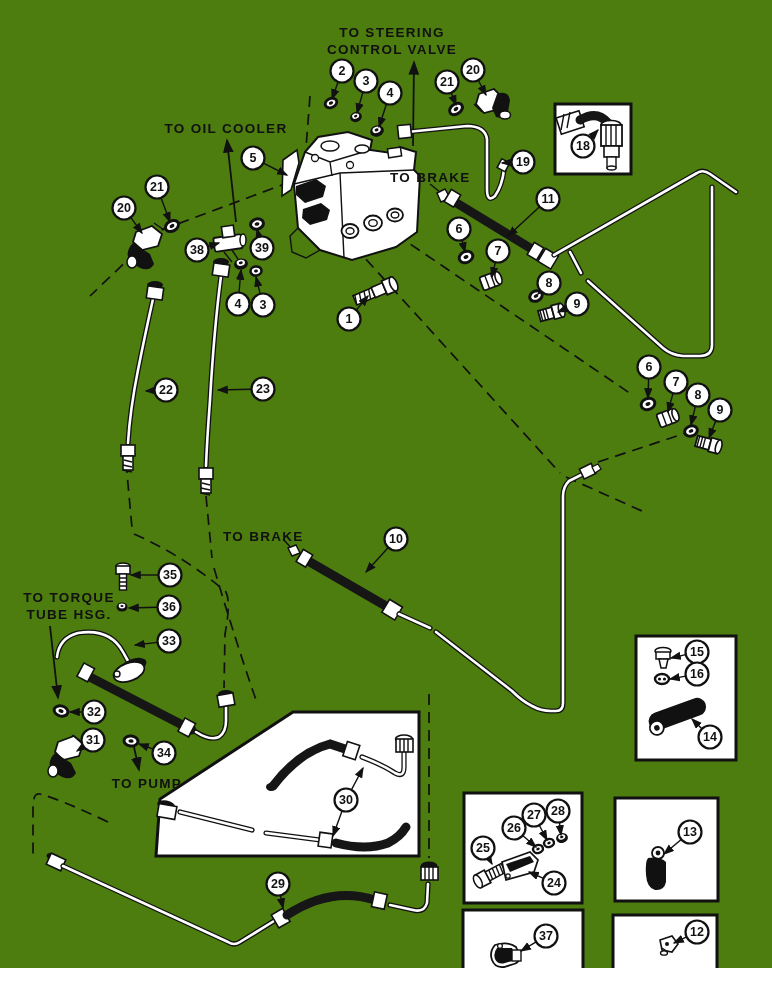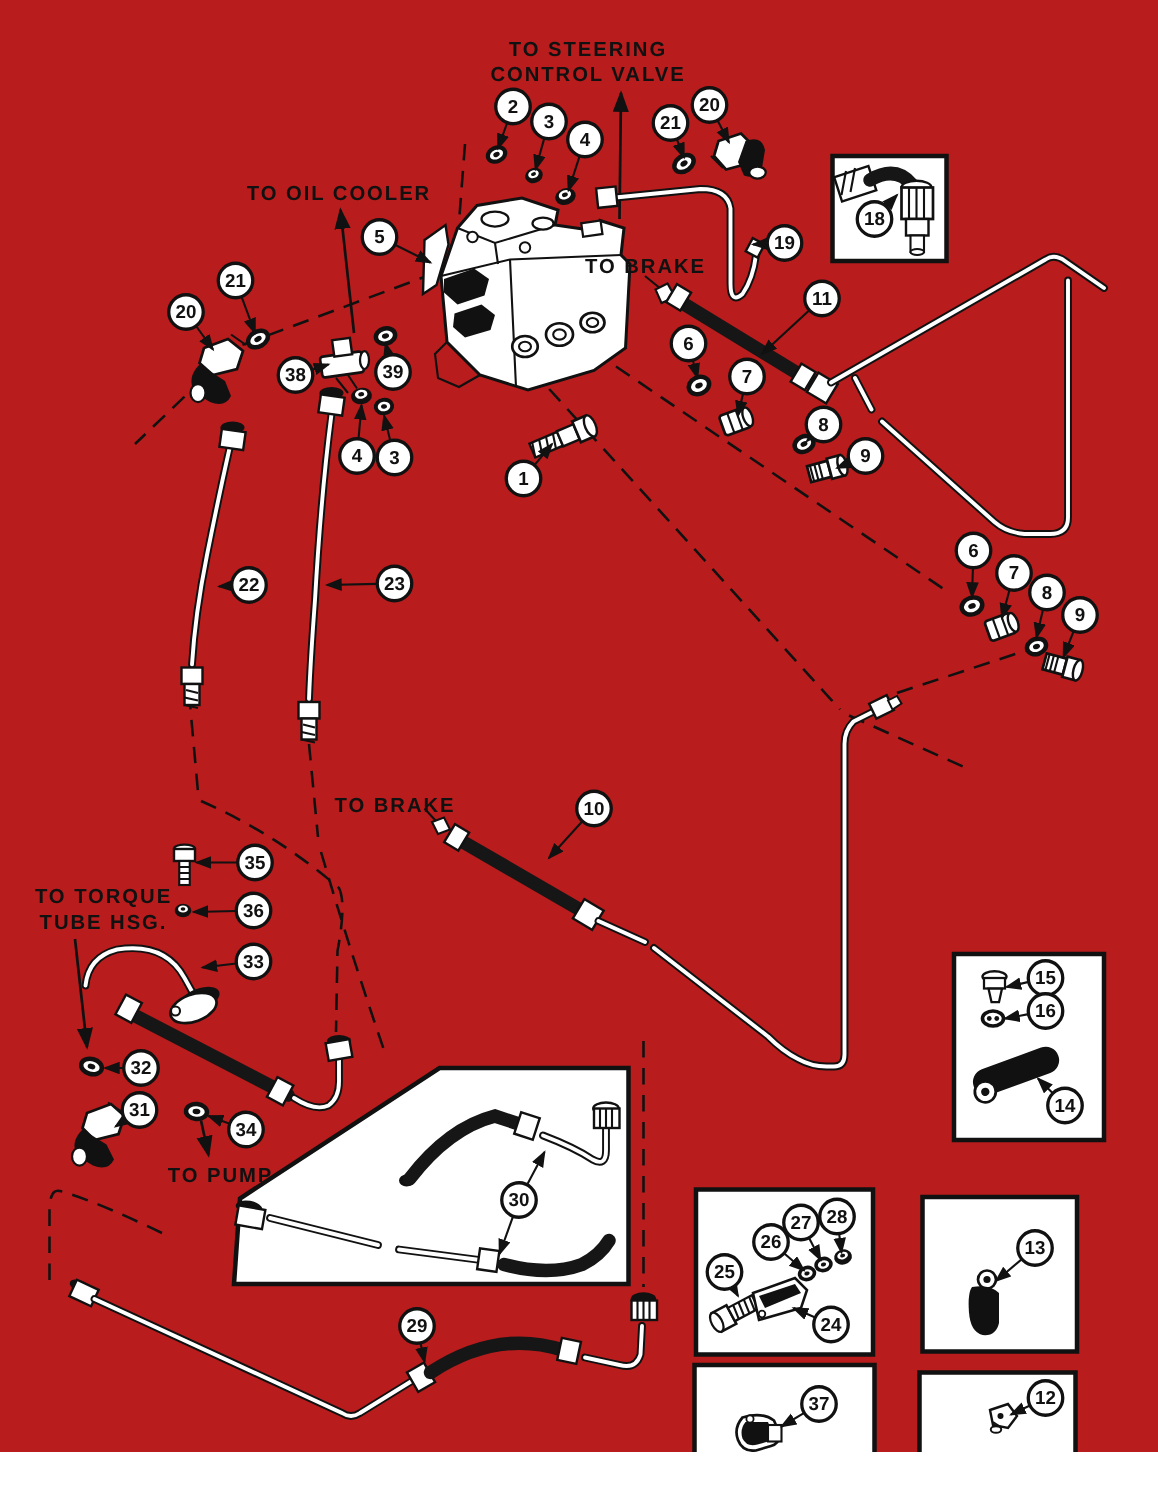--- a/index.html
+++ b/index.html
@@ -1,16 +1,16 @@
 <!DOCTYPE html>
 <html><head>
 <meta charset="utf-8">
 <style>
   html,body{margin:0;padding:0;background:#fff;}
-  .stage{position:relative;width:772px;height:968px;background:#b91c1c;overflow:hidden;}
+  .stage{position:relative;width:772px;height:968px;background:#4d7c0f;overflow:hidden;}
   .lbl{font:bold 13.5px "Liberation Sans",sans-serif;letter-spacing:1.3px;fill:#111;}
   .co-circle{fill:#fff;stroke:#111;stroke-width:2.2;}
   .co-num{font:bold 12.5px "Liberation Sans",sans-serif;fill:#111;}
   .leader{stroke:#111;stroke-width:1.4;}
   .pipe-o{fill:none;stroke:#111;stroke-width:5.2;stroke-linecap:round;stroke-linejoin:round;}
   .pipe-i{fill:none;stroke:#fff;stroke-width:2.6;stroke-linecap:round;stroke-linejoin:round;}
   .hose{fill:none;stroke:#161616;stroke-width:9;stroke-linecap:round;}
   .band{fill:#fff;stroke:#111;stroke-width:1.6;}
   .dash{fill:none;stroke:#111;stroke-width:1.7;stroke-dasharray:11 7;}
   .box{fill:#fff;stroke:#111;stroke-width:3;}

